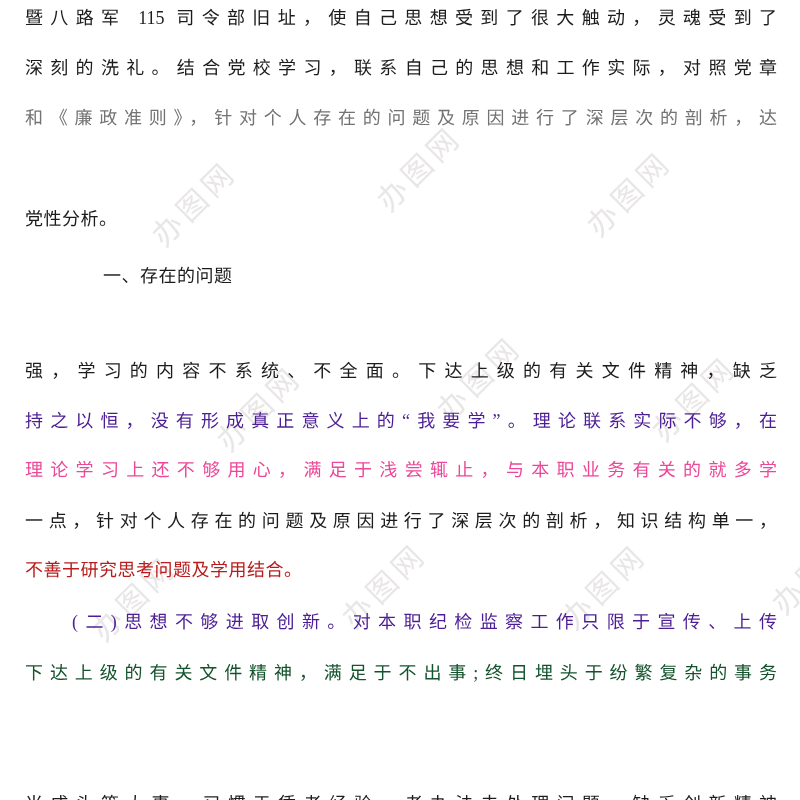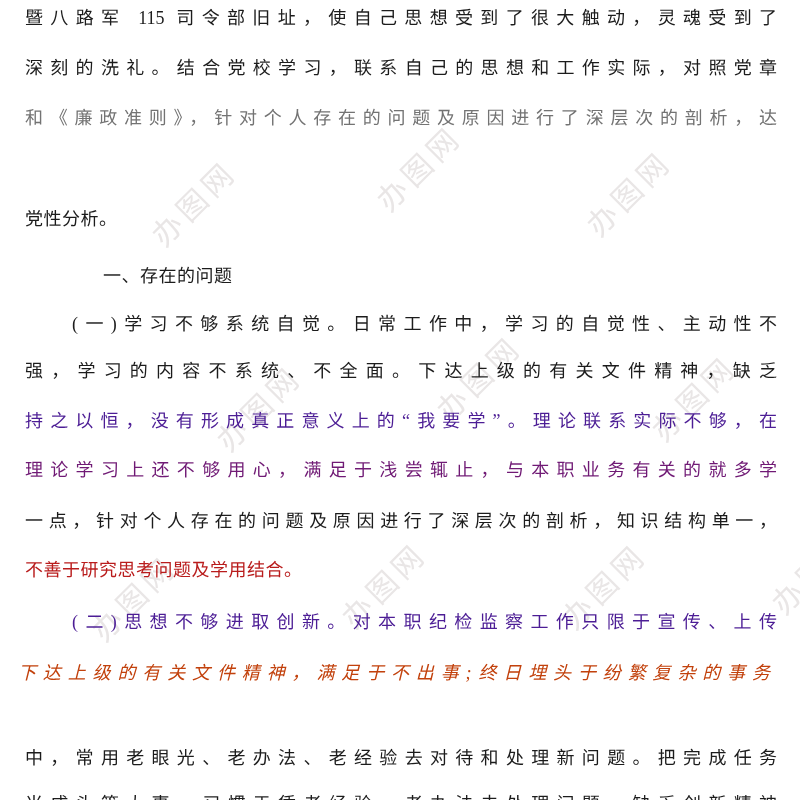--- a/index.html
+++ b/index.html
@@ -70,25 +70,23 @@
       <div class="wm" style="left: 550px; top: 563px; color: rgb(233, 230, 230);">办图网</div>
       <div class="wm" style="left: 760px; top: 548px; color: rgb(233, 230, 230);">办图网</div>
     </div>
 
   <div class="text-layer">
     <div class="line just" style="top: 0px; left: 25px; width: 752px; color: rgb(28, 28, 28);">暨八路军 115 司令部旧址，使自己思想受到了很大触动，灵魂受到了</div>
     <div class="line just" style="top: 50px; left: 25px; width: 752px; color: rgb(28, 28, 28);">深刻的洗礼。结合党校学习，联系自己的思想和工作实际，对照党章</div>
     <div class="line just" style="top: 100px; left: 25px; width: 752px; color: #737373;">和《廉政准则》，针对个人存在的问题及原因进行了深层次的剖析，达</div>
     <div class="line" style="top: 201px; left: 25px; color: rgb(28, 28, 28);">党性分析。</div>
     <div class="line" style="top: 258px; left: 72px; color: rgb(28, 28, 28); margin-left: 31px;">一、存在的问题</div>
-    <div class="line just" style="top: 306px; left: 72px; width: 705px; color: rgb(28, 28, 28);">(一)学习不够系统自觉。日常工作中，学习的自觉性、主动性不</div>
     <div class="line just" style="top: 353px; left: 25px; width: 752px; color: rgb(28, 28, 28);">强，学习的内容不系统、不全面。下达上级的有关文件精神，缺乏</div>
     <div class="line just" style="top: 403px; left: 25px; width: 752px; color: #4c1d95;">持之以恒，没有形成真正意义上的“我要学”。理论联系实际不够，在</div>
-    <div class="line just" style="top: 452px; left: 25px; width: 752px; color: #701a75;">理论学习上还不够用心，满足于浅尝辄止，与本职业务有关的就多学</div>
+    <div class="line just" style="top: 452px; left: 25px; width: 752px; color: #ec4899;">理论学习上还不够用心，满足于浅尝辄止，与本职业务有关的就多学</div>
     <div class="line just" style="top: 503px; left: 25px; width: 752px; color: rgb(28, 28, 28);">一点，针对个人存在的问题及原因进行了深层次的剖析，知识结构单一，</div>
     <div class="line" style="top: 552px; left: 25px; color: #b91c1c;">不善于研究思考问题及学用结合。</div>
     <div class="line just" style="top: 604px; left: 72px; width: 705px; color: #4c1d95;">(二)思想不够进取创新。对本职纪检监察工作只限于宣传、上传</div>
-    <div class="line just" style="top: 655px; left: 18px; width: 752px; color: #c2410c; font-style: italic;">下达上级的有关文件精神，满足于不出事;终日埋头于纷繁复杂的事务</div>
-    <div class="line just" style="top: 740px; left: 25px; width: 752px; color: rgb(28, 28, 28);">中，常用老眼光、老办法、老经验去对待和处理新问题。把完成任务</div>
+    <div class="line just" style="top: 655px; left: 25px; width: 752px; color: #14532d;">下达上级的有关文件精神，满足于不出事;终日埋头于纷繁复杂的事务</div>
     <div class="line just" style="top: 786px; left: 25px; width: 752px; color: rgb(28, 28, 28);">当成头等大事，习惯于凭老经验、老办法去处理问题，缺乏创新精神</div>
   </div>
 
 </div>
 
 </body></html>

